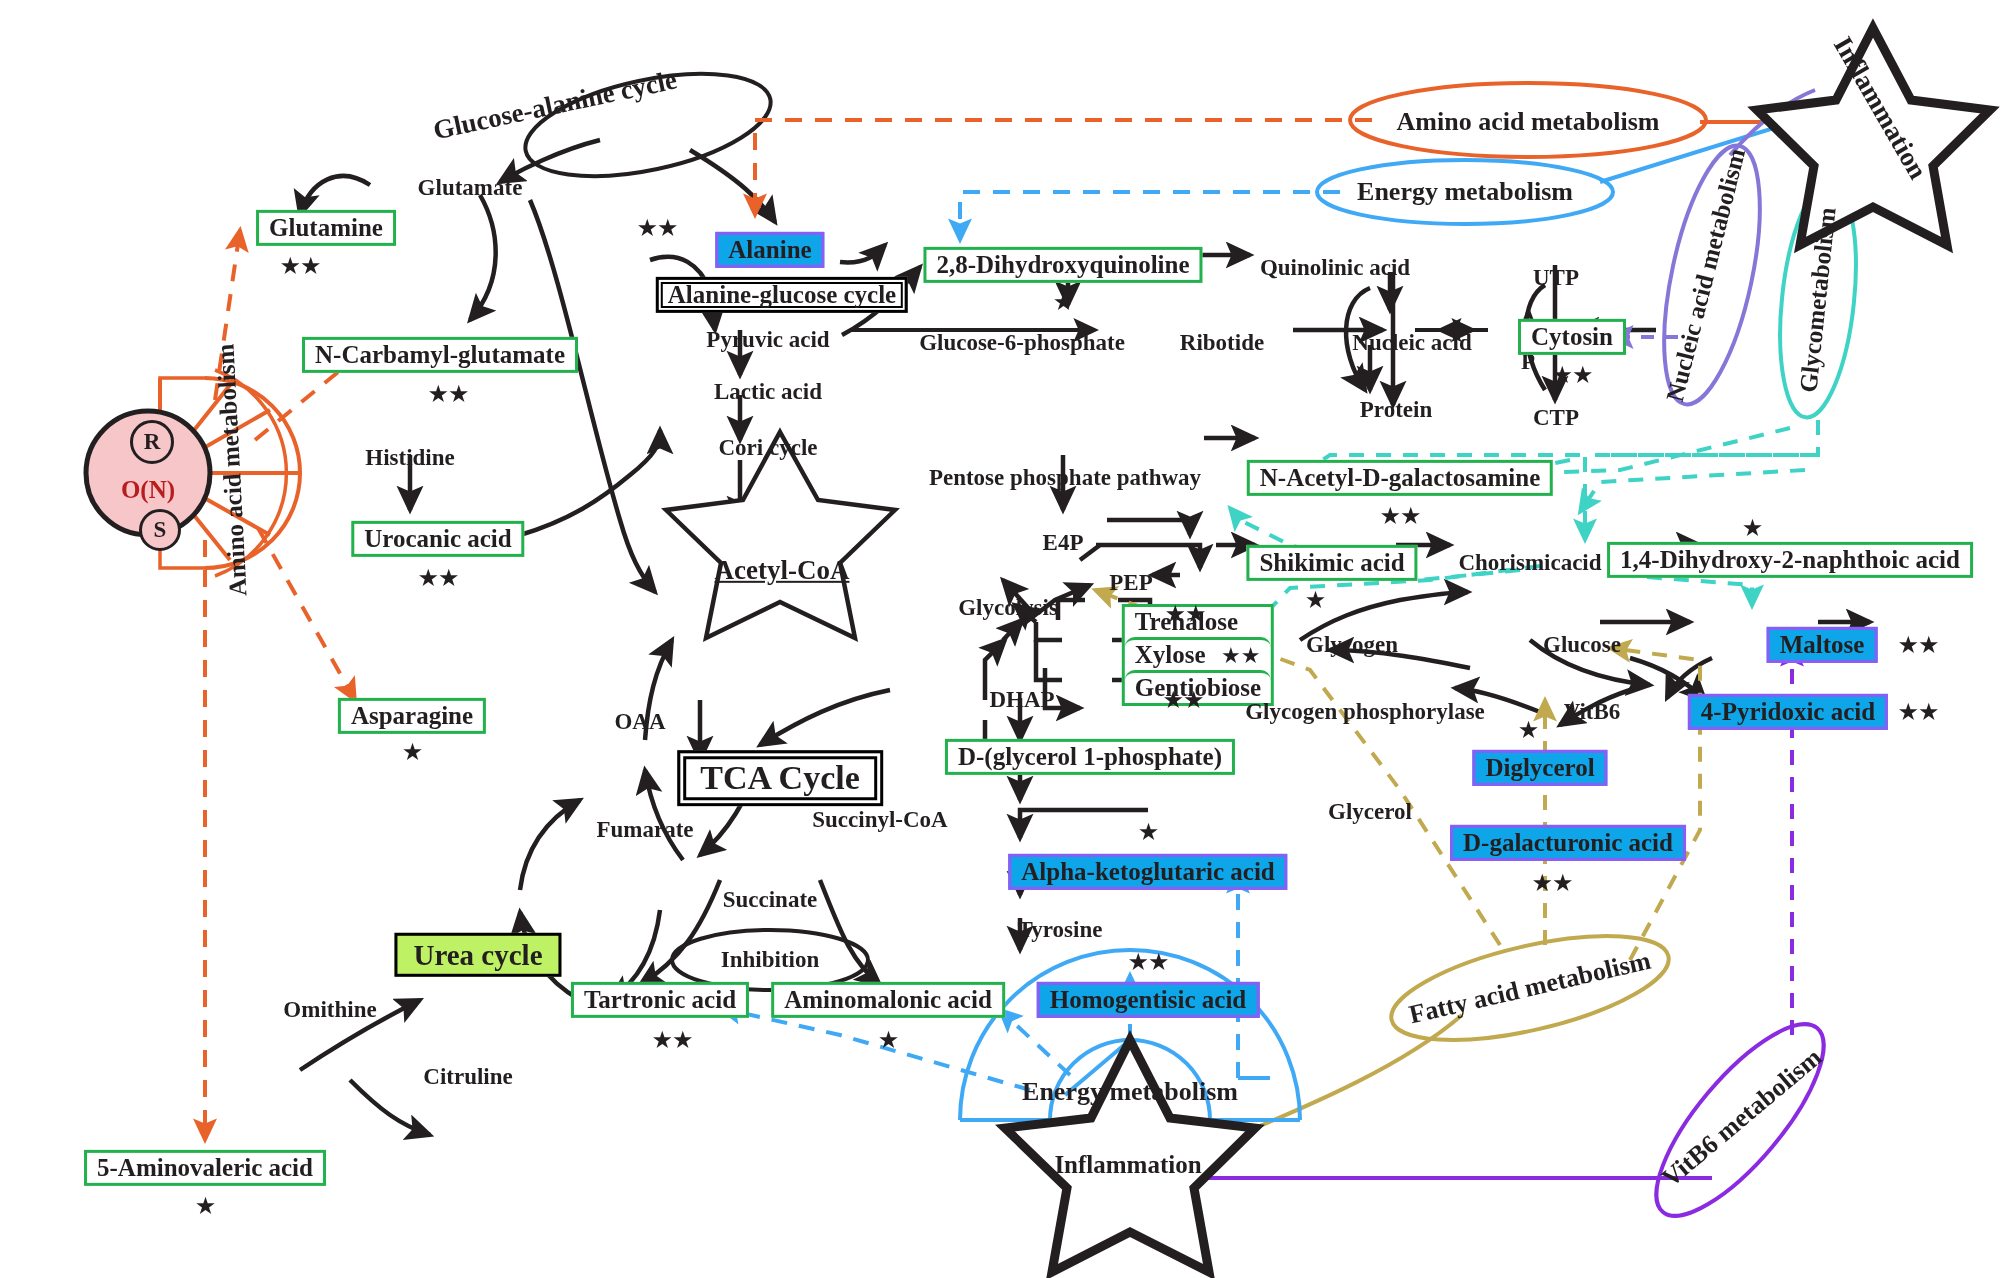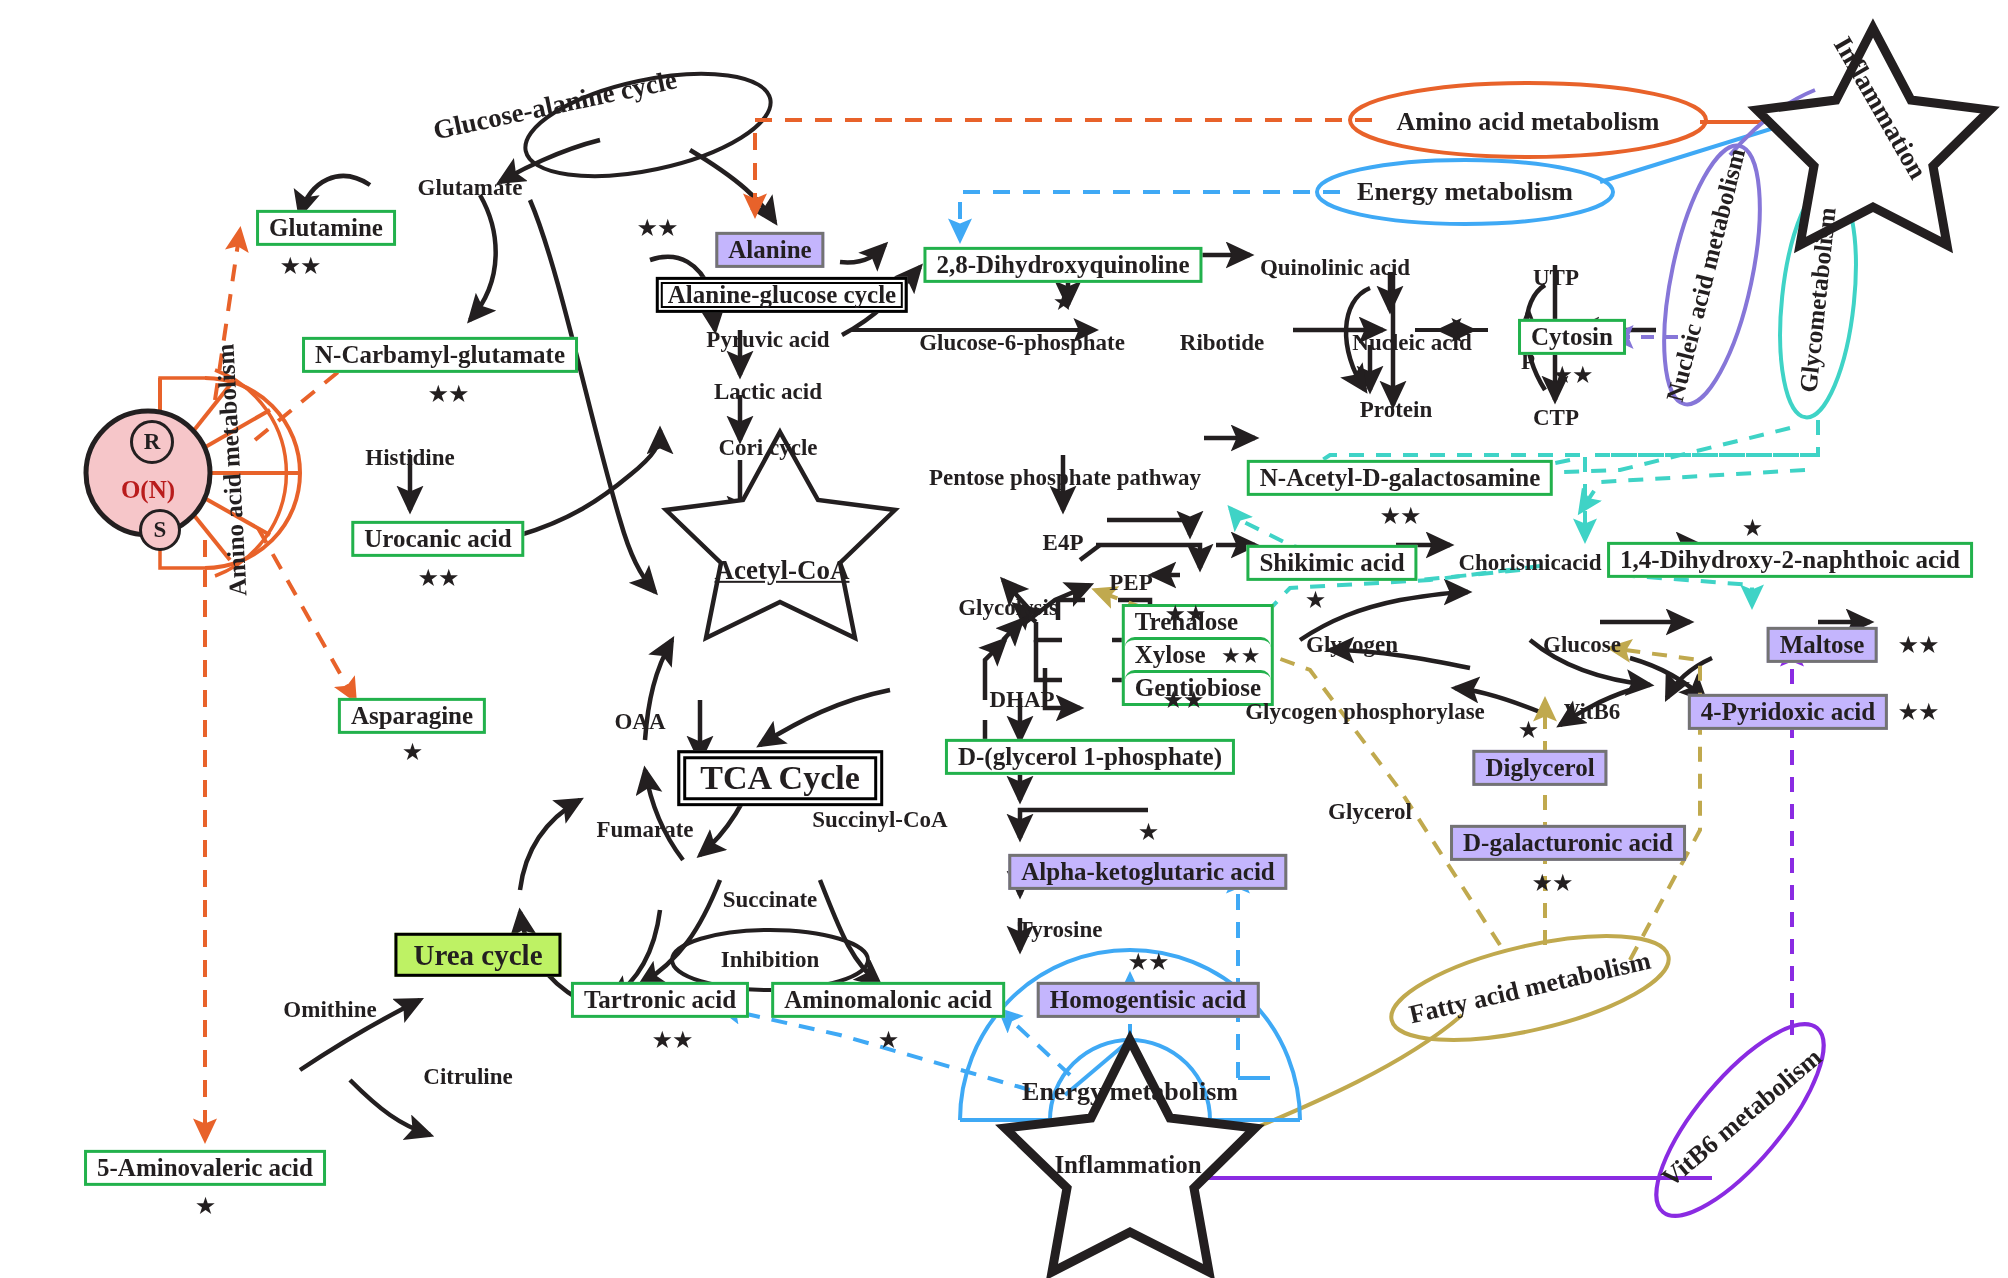--- a/index.html
+++ b/index.html
@@ -6,21 +6,21 @@
   html,body{margin:0;padding:0;background:#ffffff;}
   body{font-family:"Liberation Serif", serif;}
   #stage{position:relative;width:2008px;height:1278px;background:#fff;overflow:hidden;}
   svg#wires{position:absolute;left:0;top:0;width:2008px;height:1278px;pointer-events:none;}
 
   .node{position:absolute;transform:translate(-50%,-50%);white-space:nowrap;
         font-weight:bold;color:#231f20;text-align:center;line-height:1.05;}
   .plain{font-size:23px;}
   .small{font-size:23px;}
   .green{border:3px solid #22b14c;background:#fff;padding:2px 10px;font-size:25px;}
-  .red{border:3px solid #737373;background:#c4b5fd;padding:2px 10px;font-size:25px;}
+  .red{border:3px solid #8b5cf6;background:#0ea5e9;padding:2px 10px;font-size:25px;}
   .dblbox{border:3px solid #000;background:#fff;padding:2px 9px;font-size:25px;
           box-shadow:0 0 0 2px #fff inset, 0 0 0 4px #000 inset;}
   .stars{position:absolute;transform:translate(-50%,-50%);font-size:24px;color:#231f20;
          font-family:"DejaVu Sans",sans-serif;letter-spacing:-1px;line-height:1;}
   .tcabox{border:3px solid #000;background:#fff;padding:7px 20px;font-size:34px;
           box-shadow:0 0 0 3px #fff inset,0 0 0 6px #000 inset;}
   .ureabox{border:3px solid #000;background:#bef264;padding:4px 16px;font-size:29px;}
   .rotlbl{position:absolute;transform-origin:50% 50%;font-weight:bold;color:#231f20;
           white-space:nowrap;}
   .ellipse-lbl{position:absolute;transform:translate(-50%,-50%);font-weight:bold;

